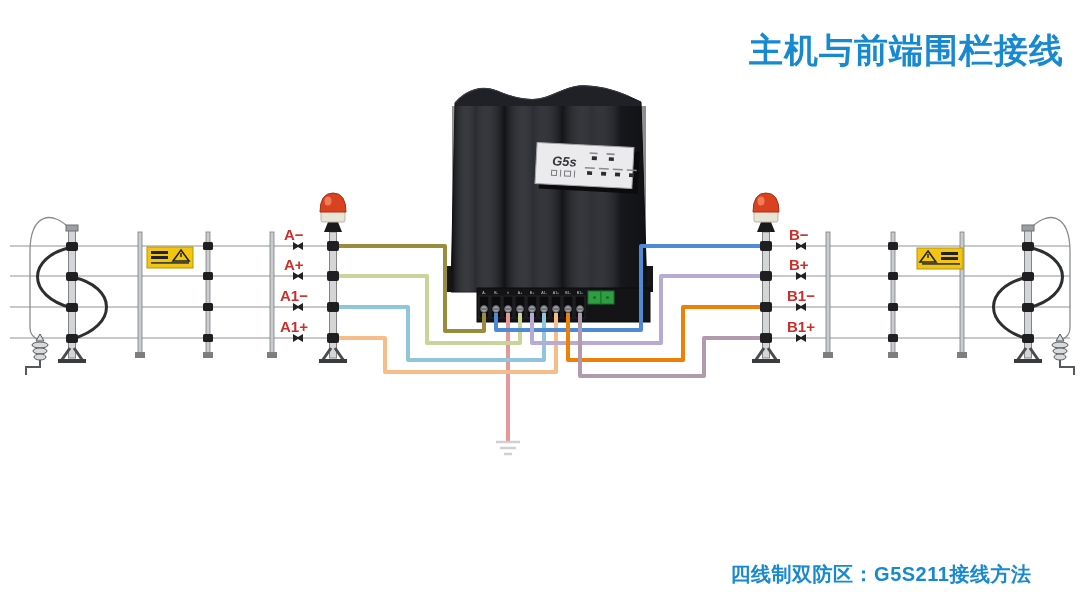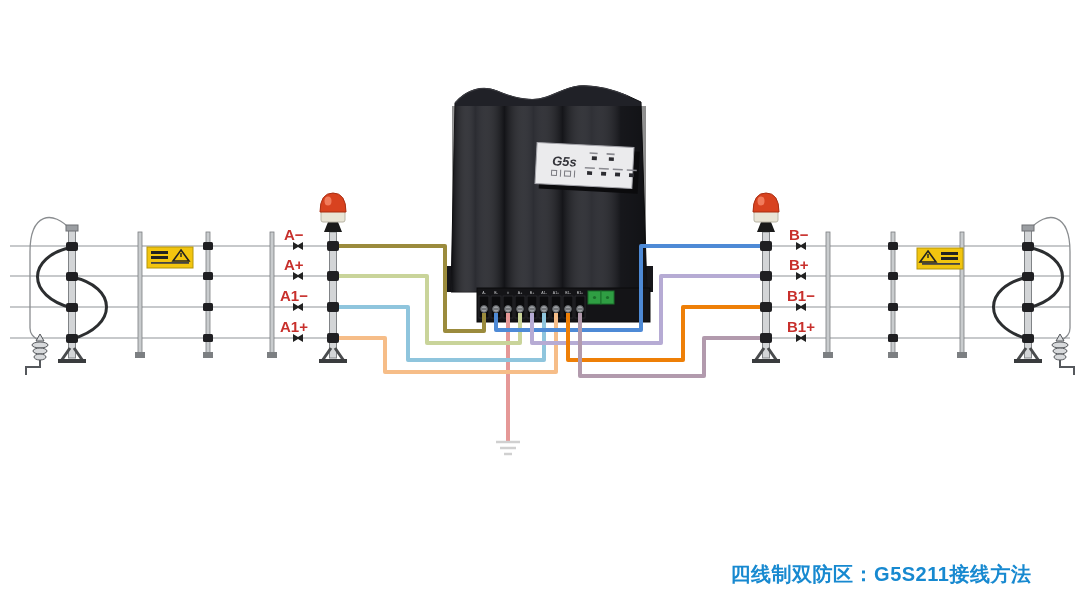--- a/index.html
+++ b/index.html
@@ -311,18 +311,19 @@
     <text class="zl" x="280" y="332">A1+</text>
   </g>
   <g>
     <text class="zl" x="789" y="240">B−</text>
     <text class="zl" x="789" y="270">B+</text>
     <text class="zl" x="787" y="301">B1−</text>
     <text class="zl" x="787" y="332">B1+</text>
   </g>
 </svg>
 
+<div class="title">主机与前端围栏接线</div>
 
 <div class="footer">
   <div class="l1">四线制双防区：G5S211接线方法</div>
 </div>
 
 </div>
 
 </body></html>

